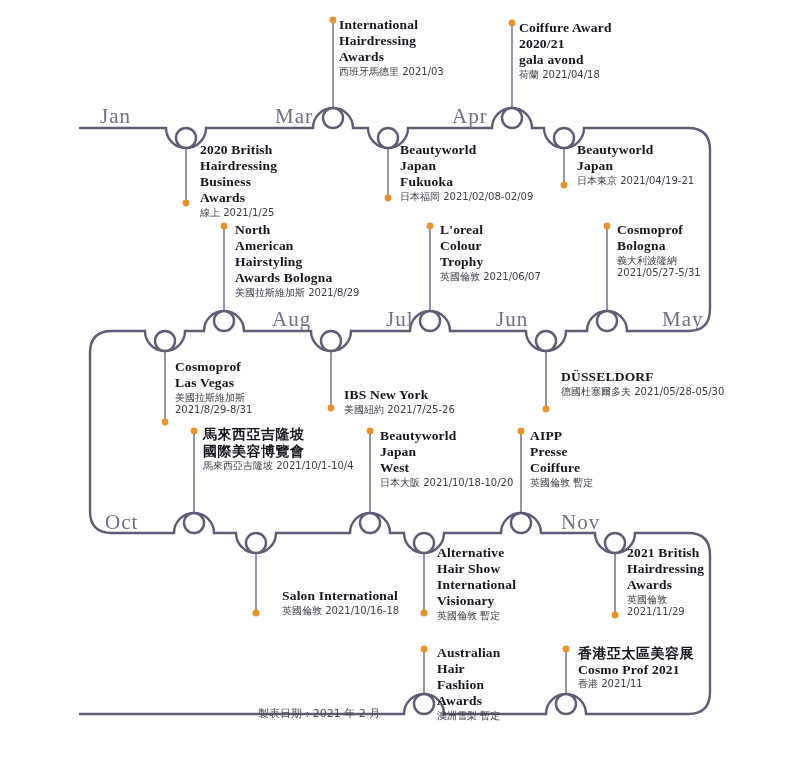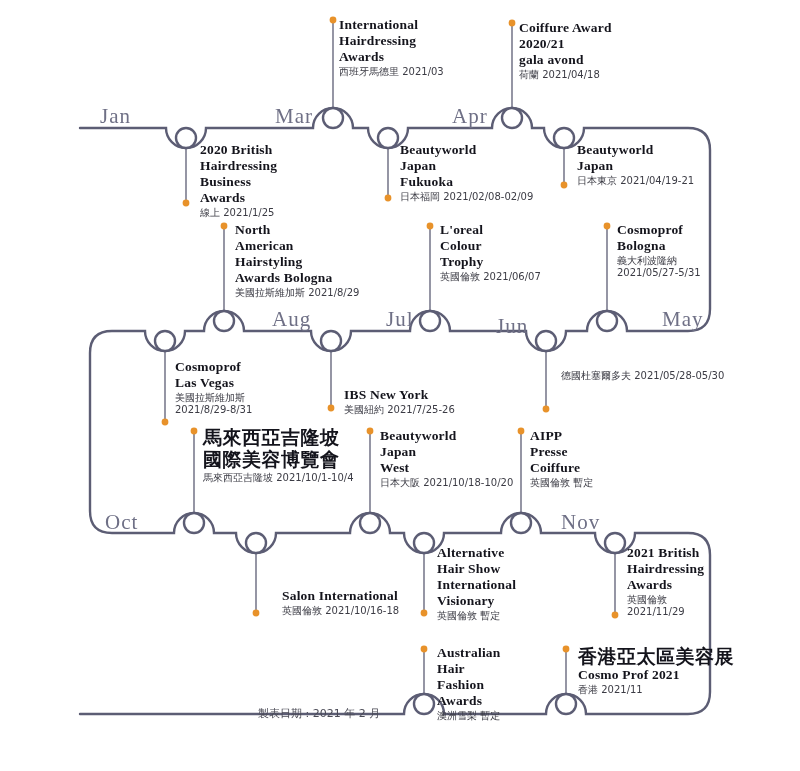--- a/index.html
+++ b/index.html
@@ -30,21 +30,21 @@
     font-family:"Liberation Serif",serif;
     font-weight:bold;
     font-size:13.5px;
     color:#14141c;
     letter-spacing:.2px;
     display:block;
   }
   .event .ev-title.cjk{
     font-family:"DejaVu Sans",sans-serif;
     font-weight:bold;
-    font-size:19px;
+    font-size:14px;
     letter-spacing:.5px;
   }
   .event .ev-sub{
     font-family:"DejaVu Sans",sans-serif;
     font-size:10px;
     color:#3b3b44;
     letter-spacing:0px;
     display:block;
     margin-top:1px;
   }
@@ -118,21 +118,21 @@
       <circle cx="424" cy="649" r="3.4" fill="#e8922a"></circle>
       <line x1="566" x2="566" y1="694" y2="649" stroke="#5c5d74" stroke-width="1.3"></line>
       <circle cx="566" cy="704" r="10" fill="#ffffff" stroke="#5c5d74" stroke-width="2.4"></circle>
       <circle cx="566" cy="649" r="3.4" fill="#e8922a"></circle>
     </svg>
   <div id="month-layer">
       <div class="month-label" style="left: 100px; top: 106px; color: rgb(111, 112, 134);">Jan</div>
       <div class="month-label" style="left: 275px; top: 106px; color: rgb(111, 112, 134);">Mar</div>
       <div class="month-label" style="left: 452px; top: 106px; color: rgb(111, 112, 134);">Apr</div>
       <div class="month-label" style="left: 662px; top: 309px; color: rgb(111, 112, 134);">May</div>
-      <div class="month-label" style="left: 496px; top: 316px; color: rgb(111, 112, 134);">Jun</div>
+      <div class="month-label" style="left: 496px; top: 309px; color: rgb(111, 112, 134);">Jun</div>
       <div class="month-label" style="left: 386px; top: 309px; color: rgb(111, 112, 134);">Jul</div>
       <div class="month-label" style="left: 272px; top: 309px; color: rgb(111, 112, 134);">Aug</div>
       <div class="month-label" style="left: 105px; top: 512px; color: rgb(111, 112, 134);">Oct</div>
       <div class="month-label" style="left: 561px; top: 512px; color: rgb(111, 112, 134);">Nov</div>
     </div>
   <div id="event-layer">
       <div class="event" style="left: 339px; top: 17px;">
         <span class="ev-title">International</span>
         <span class="ev-title">Hairdressing</span>
         <span class="ev-title">Awards</span>
@@ -185,20 +185,21 @@
         <span class="ev-title">Cosmoprof</span>
         <span class="ev-title">Las Vegas</span>
         <span class="ev-sub">美國拉斯維加斯</span>
         <span class="ev-sub" style="margin-top: 0px;">2021/8/29-8/31</span>
       </div>
       <div class="event" style="left: 344px; top: 387px;">
         <span class="ev-title">IBS New York</span>
         <span class="ev-sub">美國紐約 2021/7/25-26</span>
       </div>
       <div class="event" style="left: 561px; top: 369px;">
+        <span class="ev-title">DÜSSELDORF</span>
         <span class="ev-sub">德國杜塞爾多夫 2021/05/28-05/30</span>
       </div>
       <div class="event" style="left: 203px; top: 426px;">
         <span class="ev-title cjk">馬來西亞吉隆坡</span>
         <span class="ev-title cjk">國際美容博覽會</span>
         <span class="ev-sub">馬來西亞吉隆坡 2021/10/1-10/4</span>
       </div>
       <div class="event" style="left: 380px; top: 428px;">
         <span class="ev-title">Beautyworld</span>
         <span class="ev-title">Japan</span>

